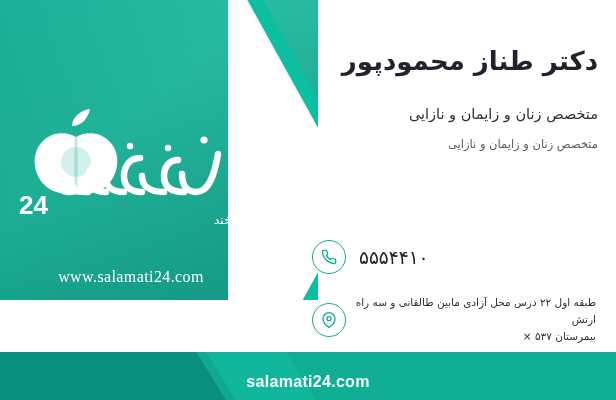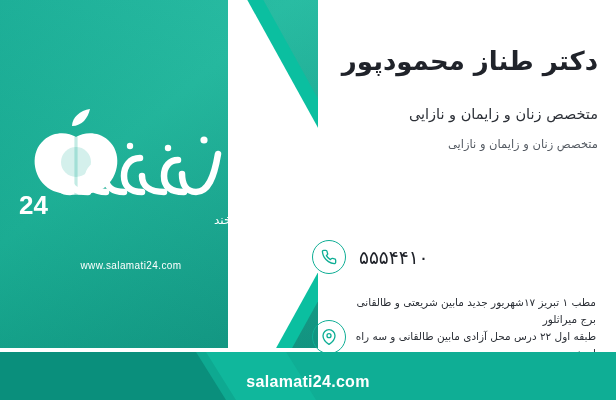--- a/index.html
+++ b/index.html
@@ -7,21 +7,21 @@
     width:616px;height:400px;overflow:hidden;
     font-family:"DejaVu Sans","Liberation Sans",sans-serif;
     background:#ffffff;
   }
   .card{
     position:relative;width:616px;height:400px;overflow:hidden;background:#ffffff;
   }
 
   
   .teal-panel{
-    position:absolute;left:0;top:0;width:318px;height:348px;
+    position:absolute;left:0;top:0;width:318px;height:300px;
     background:linear-gradient(140deg,#0fae95 0%,#17b79b 40%,#0d9b86 100%);
     overflow:hidden;
   }
   
   .wedge-dark{
     position:absolute;left:0;top:0;width:318px;height:400px;
     background:#0a8f7c;
     clip-path:polygon(0 0, 170px 0, 318px 200px, 170px 400px, 0 400px);
     opacity:.0;
   }
@@ -42,23 +42,23 @@
     pointer-events:none;
   }
 
   
   .logo-wrap{
     position:absolute;left:18px;top:96px;width:224px;height:180px;
     color:#ffffff;
   }
   .logo-svg{display:block;}
   .logo-url{
-    position:absolute;left:8px;top:164px;width:210px;text-align:center;
-    color:#ffffff;font-size:10px;letter-spacing:.4px;
-    font-family:Liberation Sans, sans-serif;
+    position:absolute;left:8px;top:172px;width:210px;text-align:center;
+    color:#ffffff;font-size:16px;letter-spacing:.4px;
+    font-family:Liberation Serif, serif;
   }
 
   
   .right{
     position:absolute;right:0;top:0;width:330px;height:400px;
   }
   .doc-name{
     position:absolute;right:18px;top:46px;width:300px;
     text-align:right;color:#20232a;font-size:26px;font-weight:bold;
     direction:rtl;
@@ -183,21 +183,20 @@
       <span class="phone-number">۵۵۵۴۴۱۰</span>
       <span class="icon-circle">
         <svg width="16" height="16" viewBox="0 0 24 24" fill="none" stroke="currentColor" stroke-width="2" stroke-linecap="round" stroke-linejoin="round">
           <path d="M22 16.92v3a2 2 0 0 1-2.18 2 19.79 19.79 0 0 1-8.63-3.07 19.5 19.5 0 0 1-6-6A19.79 19.79 0 0 1 2.12 4.18 2 2 0 0 1 4.11 2h3a2 2 0 0 1 2 1.72c.13.96.36 1.9.7 2.81a2 2 0 0 1-.45 2.11L8.09 9.91a16 16 0 0 0 6 6l1.27-1.27a2 2 0 0 1 2.11-.45c.91.34 1.85.57 2.81.7A2 2 0 0 1 22 16.92z"></path>
         </svg>
       </span>
     </div>
 
     <div class="row row-addr">
       <div class="addr-lines">
-        <div>مطب ۱ تبریز ۱۷شهریور جدید مابین شریعتی و طالقانی برج میراثلور</div>
         <div>طبقه اول ۲۲ درس محل آزادی مابین طالقانی و سه راه ارتش</div>
         <div>بیمرستان ۵۳۷ ×</div>
       </div>
       <span class="icon-circle">
         <svg width="16" height="16" viewBox="0 0 24 24" fill="none" stroke="currentColor" stroke-width="2" stroke-linecap="round" stroke-linejoin="round">
           <path d="M21 10c0 7-9 13-9 13s-9-6-9-13a9 9 0 0 1 18 0z"></path>
           <circle cx="12" cy="10" r="3"></circle>
         </svg>
       </span>
     </div>

